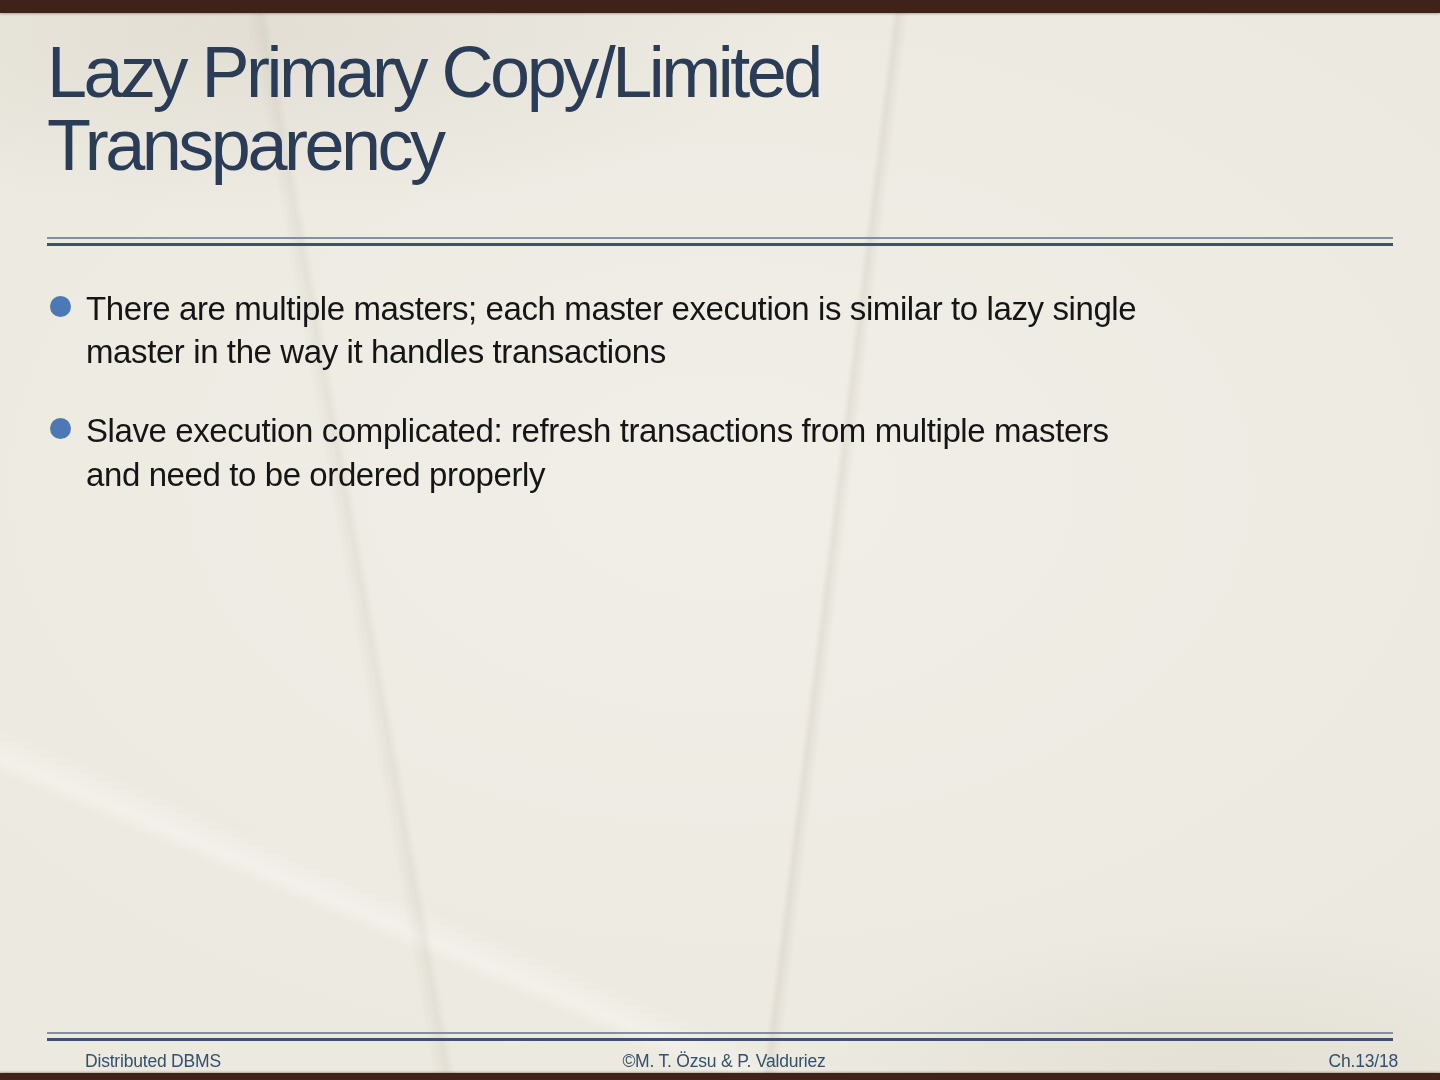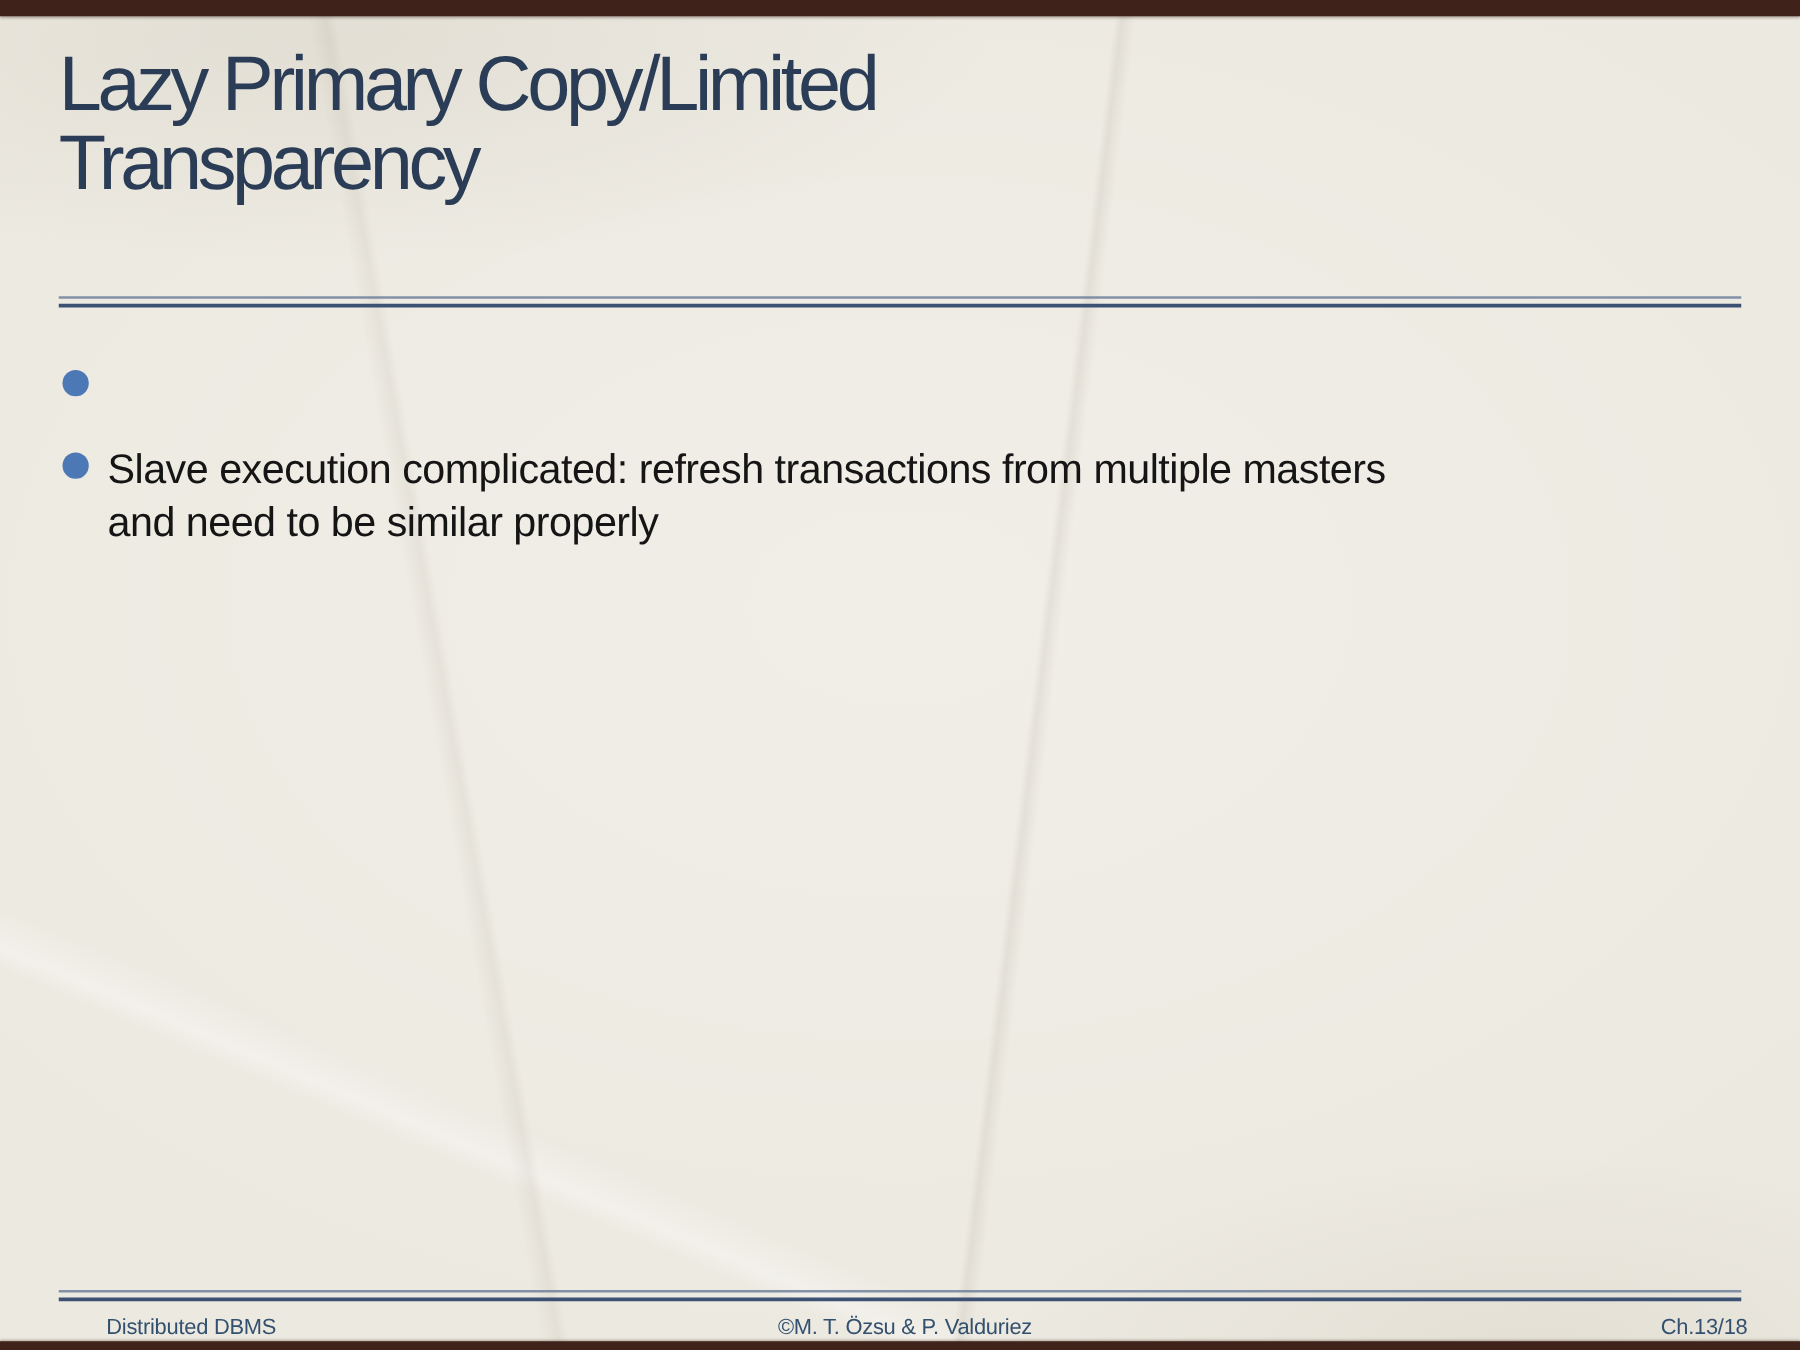--- a/index.html
+++ b/index.html
@@ -35,21 +35,21 @@
     background: var(--c-edge-bar, #3f221a);
   }
   .edge-bar.top { top: 0; height: 13px; box-shadow: 0 1px 2px rgba(60,40,30,0.35); }
   .edge-bar.bottom { bottom: 0; height: 7px; box-shadow: 0 -1px 2px rgba(60,40,30,0.35); }
 
   .title {
     position: absolute;
     left: 47px; top: 36px;
     width: 1180px;
     margin: 0;
-    font-size: 62px;
+    font-size: 72px;
     font-weight: 400;
     line-height: 1.02;
     letter-spacing: -3.5px;
     color: var(--c-title, #2b3d56);
     white-space: pre-line;
   }
 
   .double-rule {
     position: absolute;
     left: 47px; width: 1346px;
@@ -107,25 +107,27 @@
   <div class="edge-bar top"></div>
 
   <h1 class="title">Lazy Primary Copy/Limited
 Transparency</h1>
 
   <div class="double-rule title-rule"></div>
 
   <ul class="bullets">
     <li>
       <span class="dot"></span>
+      <span class="btext">There are multiple masters; each master execution is similar to lazy single
+master in the way it handles transactions</span>
     </li>
     <li>
       <span class="dot"></span>
       <span class="btext">Slave execution complicated: refresh transactions from multiple masters
-and need to be similar properly</span>
+and need to be ordered properly</span>
     </li>
   </ul>
 
   <div class="double-rule footer-rule"></div>
 
   <div class="footer">
     <span class="f-left">Distributed DBMS</span>
     <span class="f-center">©M. T. Özsu &amp; P. Valduriez</span>
     <span class="f-right">Ch.13/18</span>
   </div>

